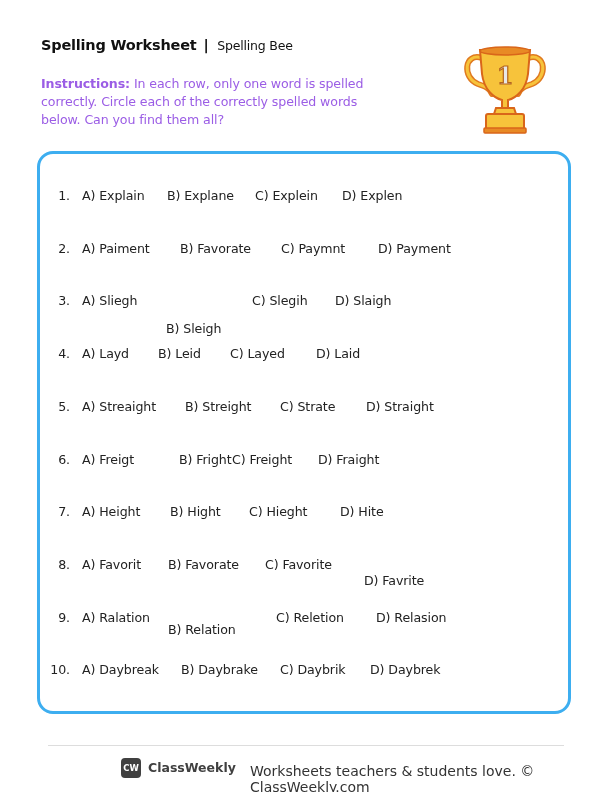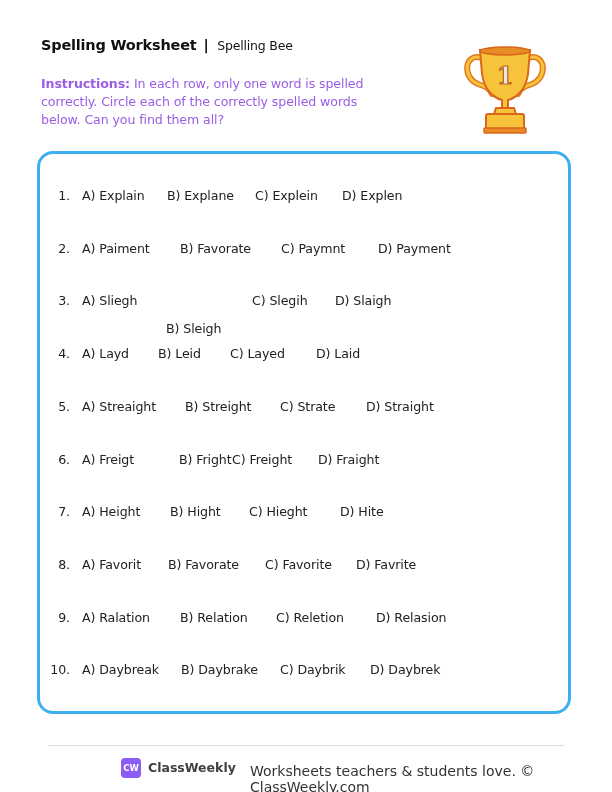--- a/index.html
+++ b/index.html
@@ -8,21 +8,21 @@
   .title .sep{font-weight:bold;margin:0 4px 0 2px;}
   .title .sub{font-weight:normal;font-size:12.5px;}
   .instr{position:absolute;left:41px;top:75px;width:330px;font-size:12.6px;line-height:18px;color:#9b5de5;letter-spacing:-0.1px;}
   .instr b{font-weight:bold;}
   .trophy{position:absolute;left:460px;top:44px;width:90px;height:92px;}
   .box{position:absolute;left:37px;top:151px;width:534px;height:563px;border:3px solid #3daef0;border-radius:16px;box-sizing:border-box;}
   .row{position:absolute;left:0;height:18px;font-size:12.6px;letter-spacing:-0.1px;white-space:nowrap;}
   .row span{position:absolute;top:0;}
   .num{text-align:right;width:30px;}
   .footer-line{position:absolute;left:48px;top:745px;width:516px;height:1px;background:#ddd;}
-  .logo{position:absolute;left:121px;top:758px;width:20px;height:20px;border-radius:4px;background:#8b5cf6;color:#fff;font-size:8.5px;font-weight:bold;text-align:center;line-height:20px;}
+  .logo{position:absolute;left:121px;top:758px;width:20px;height:20px;border-radius:4px;background:#404040;color:#fff;font-size:8.5px;font-weight:bold;text-align:center;line-height:20px;}
   .brand{position:absolute;left:148px;top:760px;font-size:12.5px;font-weight:bold;color:#404040;}
   .tagline{position:absolute;left:250px;top:763px;font-size:14px;color:#333;}
 </style>
 </head>
 <body>
 
 <div class="title">
   <span>Spelling Worksheet</span>
   <span class="sep">|</span>
   <span class="sub">Spelling Bee</span>
@@ -93,26 +93,26 @@
       <span style="left: 82px;">A) Height</span>
       <span style="left: 170px;">B) Hight</span>
       <span style="left: 249px;">C) Hieght</span>
       <span style="left: 340px;">D) Hite</span>
     </div>
     <div class="row" style="top: 556.9px;">
       <span class="num" style="left: 40px;">8.</span>
       <span style="left: 82px;">A) Favorit</span>
       <span style="left: 168px;">B) Favorate</span>
       <span style="left: 265px;">C) Favorite</span>
-      <span style="left: 356px;">D) Favrite</span>
+      <span style="left: 364px; margin-top: 16px;">D) Favrite</span>
     </div>
     <div class="row" style="top: 609.6px;">
       <span class="num" style="left: 40px;">9.</span>
       <span style="left: 82px;">A) Ralation</span>
-      <span style="left: 180px;">B) Relation</span>
+      <span style="left: 168px; margin-top: 12px;">B) Relation</span>
       <span style="left: 276px;">C) Reletion</span>
       <span style="left: 376px;">D) Relasion</span>
     </div>
     <div class="row" style="top: 662.3px;">
       <span class="num" style="left: 40px;">10.</span>
       <span style="left: 82px;">A) Daybreak</span>
       <span style="left: 181px;">B) Daybrake</span>
       <span style="left: 280px;">C) Daybrik</span>
       <span style="left: 370px;">D) Daybrek</span>
     </div>

